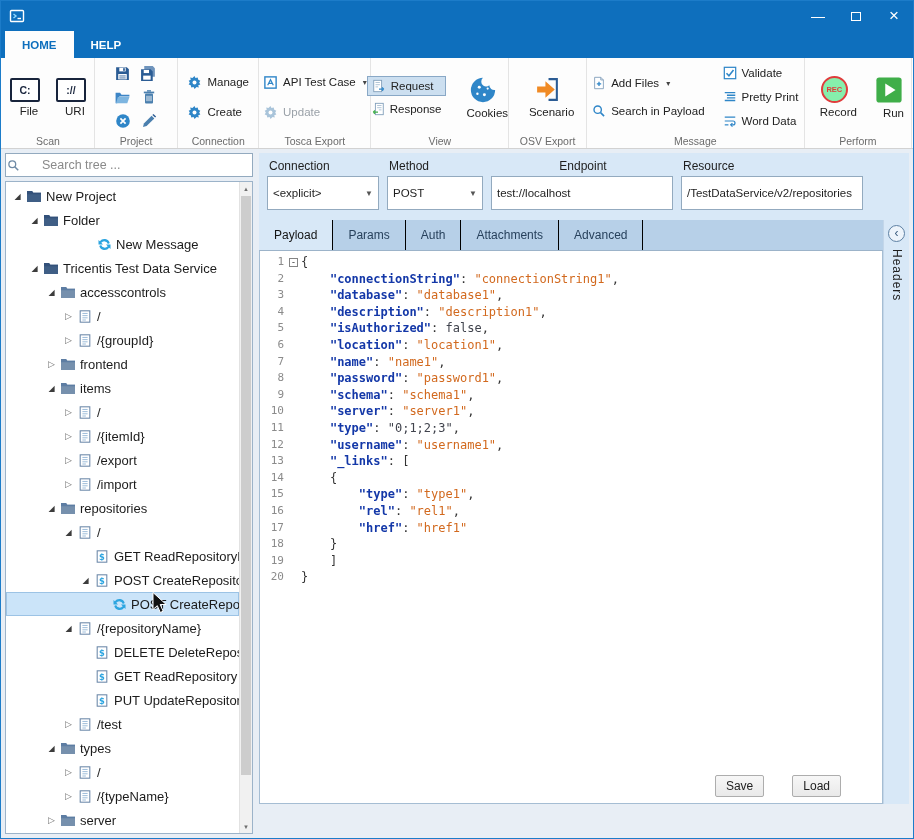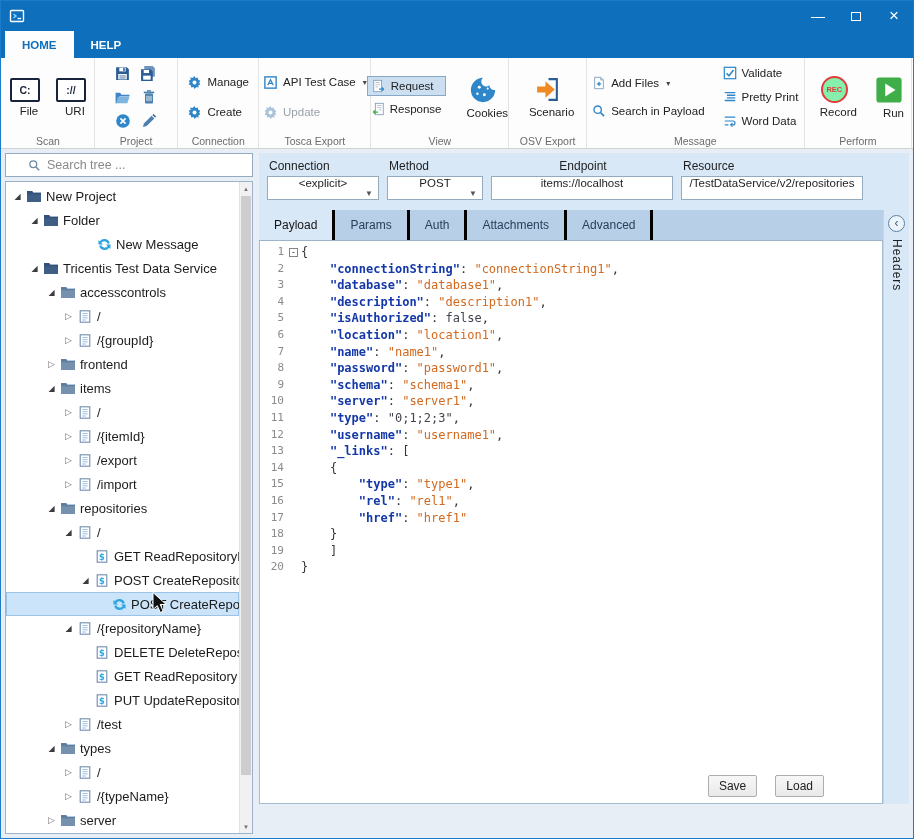--- a/index.html
+++ b/index.html
@@ -40,21 +40,21 @@
   .caret { font-size: 8px; color: #444; margin-left: 2px; }
   .selbtn { background: #ccdff0; border: 1px solid #89a8c6; }
   .rec-circle { width: 27px; height: 27px; border: 2.5px solid #e03c3c; border-radius: 50%; color: #e03c3c; font-size: 7.5px; font-weight: bold; display: flex; align-items: center; justify-content: center; background: #86efac; }
   .hrow { display: flex; align-items: center; gap: 6px; }
 
   
   .main { flex: 1; display: flex; padding: 4px; gap: 6px; min-height: 0; background: #e8eef5; }
 
   
   .left { width: 248px; flex: 0 0 auto; display: flex; flex-direction: column; min-height: 0; }
-  .search-box { height: 24px; background: #fff; border: 1px solid #93aabf; display: flex; align-items: center; gap: 6px; padding: 0 22px; margin-bottom: 4px; }
+  .search-box { height: 24px; background: #fff; border: 1px solid #93aabf; display: flex; align-items: center; gap: 22px; padding: 0 1px; margin-bottom: 4px; }
   .search-box input { flex: 1; border: 0; outline: 0; font-size: 12.5px; color: #444; font-family: "Liberation Sans", sans-serif; background: transparent; }
   .search-box input::placeholder { color: #8a8a8a; }
   .tree-panel { flex: 1; background: #fff; border: 1px solid #9cb3c9; display: flex; min-height: 0; }
   .tree { flex: 1; overflow: hidden; padding-top: 2px; }
   .tree-row { height: 24px; display: flex; align-items: center; font-size: 13px; color: #1c1c1c; white-space: nowrap; }
   .tree-row.sel { background: #cbe4f9; box-shadow: inset 0 0 0 1px #9cc3e5; }
   .arrow { width: 15px; flex: 0 0 15px; text-align: center; font-size: 8px; color: #3c3c3c; }
   .arrow.c { font-size: 9px; color: #6e6e6e; }
   .ticon { width: 18px; flex: 0 0 18px; display: flex; justify-content: center; align-items: center; }
   .tlabel { margin-left: 3px; }
@@ -62,38 +62,38 @@
   .varrow { height: 13px; display: flex; align-items: center; justify-content: center; font-size: 6px; color: #6e6e6e; }
   .vtrack { flex: 1; padding: 1px; display: flex; flex-direction: column; }
   .vthumb { background: #cdcdcd; height: 93%; }
 
   
   .right { flex: 1; display: flex; flex-direction: column; min-width: 0; padding-bottom: 30px; }
   .reqbar { background: #d8e8f7; padding: 6px 8px 10px; display: flex; gap: 8px; flex: 0 0 auto; }
   .field { display: flex; flex-direction: column; }
   .f-connection { width: 112px; } .f-method { width: 96px; } .f-endpoint { width: 182px; text-align: center; } .f-resource { width: 182px; }
   .flabel { font-size: 12px; color: #1e1e1e; margin-bottom: 3px; padding-left: 2px; }
-  .fctrl { height: 24px; background: #fff; border: 1px solid #93aabf; font-size: 11.5px; color: #1e1e1e; display: flex; align-items: center; padding: 0 5px; white-space: nowrap; overflow: hidden; flex-direction: column; }
+  .fctrl { height: 34px; background: #fff; border: 1px solid #93aabf; font-size: 11.5px; color: #1e1e1e; display: flex; align-items: center; padding: 0 5px; white-space: nowrap; overflow: hidden; }
   .fctrl .dcaret { margin-left: auto; font-size: 8px; color: #555; padding-left: 4px; }
 
   .contentrow { flex: 1; display: flex; min-height: 0; }
   .editorcol { flex: 1; display: flex; flex-direction: column; min-width: 0; }
   .tabstrip { height: 30px; background: #b7d0e8; display: flex; align-items: stretch; flex: 0 0 auto; }
-  .tab { padding: 0 15px; display: flex; align-items: center; font-size: 12px; color: #27415c; border-right: 3px solid #000000; }
+  .tab { padding: 0 15px; display: flex; align-items: center; font-size: 12px; color: #27415c; border-right: 1px solid #000000; }
   .tab.active { background: #d8e8f7; color: #141414; }
   .editor { flex: 1; background: #fff; border: 1px solid #a5bdd3; border-top: 1px solid #9cb3c9; position: relative; overflow: hidden; padding-top: 3px; }
   .eline { display: flex; height: 16.6px; line-height: 16.6px; font-family: "DejaVu Sans Mono", monospace; font-size: 12px; white-space: pre; }
   .ln { width: 26px; flex: 0 0 26px; text-align: right; color: #8b8b8b; font-size: 11px; padding-right: 2px; }
   .fold { width: 15px; flex: 0 0 15px; display: flex; align-items: center; justify-content: center; }
   .foldbox { width: 9px; height: 9px; border: 1px solid #848484; background: #fff; font-size: 9px; line-height: 7px; text-align: center; color: #333; font-family: "DejaVu Sans Mono", monospace; }
   .t-k { color: #1438a8; font-weight: bold; }
   .t-s { color: #d2691e; }
   .t-p { color: #333; }
   .t-b, .t-d { color: #40434d; }
-  .editor-btns { position: absolute; right: 58px; bottom: 6px; display: flex; gap: 18px; padding-left: 40px; }
+  .editor-btns { position: absolute; right: 41px; bottom: 6px; display: flex; gap: 28px; padding-left: 40px; }
   .btn { padding: 3px 10px; background: linear-gradient(#f7f7f7, #e9e9e9); border: 1px solid #adadad; border-radius: 2px; font-size: 12px; color: #222; }
 
   .headers-strip { width: 26px; flex: 0 0 26px; background: #d8e8f7; display: flex; flex-direction: column; align-items: center; padding-top: 5px; gap: 7px; border-left: 1px solid #c3d6e9; }
   .hcircle { width: 17px; height: 17px; border: 1px solid #5d80a3; border-radius: 50%; background: #edf4fb; color: #3a5c7e; font-size: 12px; line-height: 15px; display: flex; align-items: center; justify-content: center; }
   .vtext { writing-mode: vertical-rl; font-size: 12px; color: #1e1e1e; letter-spacing: 1px; }
 
   .cursor { position: absolute; left: 150px; top: 590px; z-index: 50; pointer-events: none; }
 </style>
 </head>
 <body>
@@ -659,21 +659,21 @@
         <div class="field f-method">
           <span class="flabel">Method</span>
           <div class="fctrl">
             <span>POST</span>
             <span class="dcaret">▼</span>
           </div>
         </div>
         <div class="field f-endpoint">
           <span class="flabel">Endpoint</span>
           <div class="fctrl">
-            <span>items://localhost</span>
+            <span>test://localhost</span>
           </div>
         </div>
         <div class="field f-resource">
           <span class="flabel">Resource</span>
           <div class="fctrl">
             <span>/TestDataService/v2/repositories</span>
           </div>
         </div>
       </div>
 

